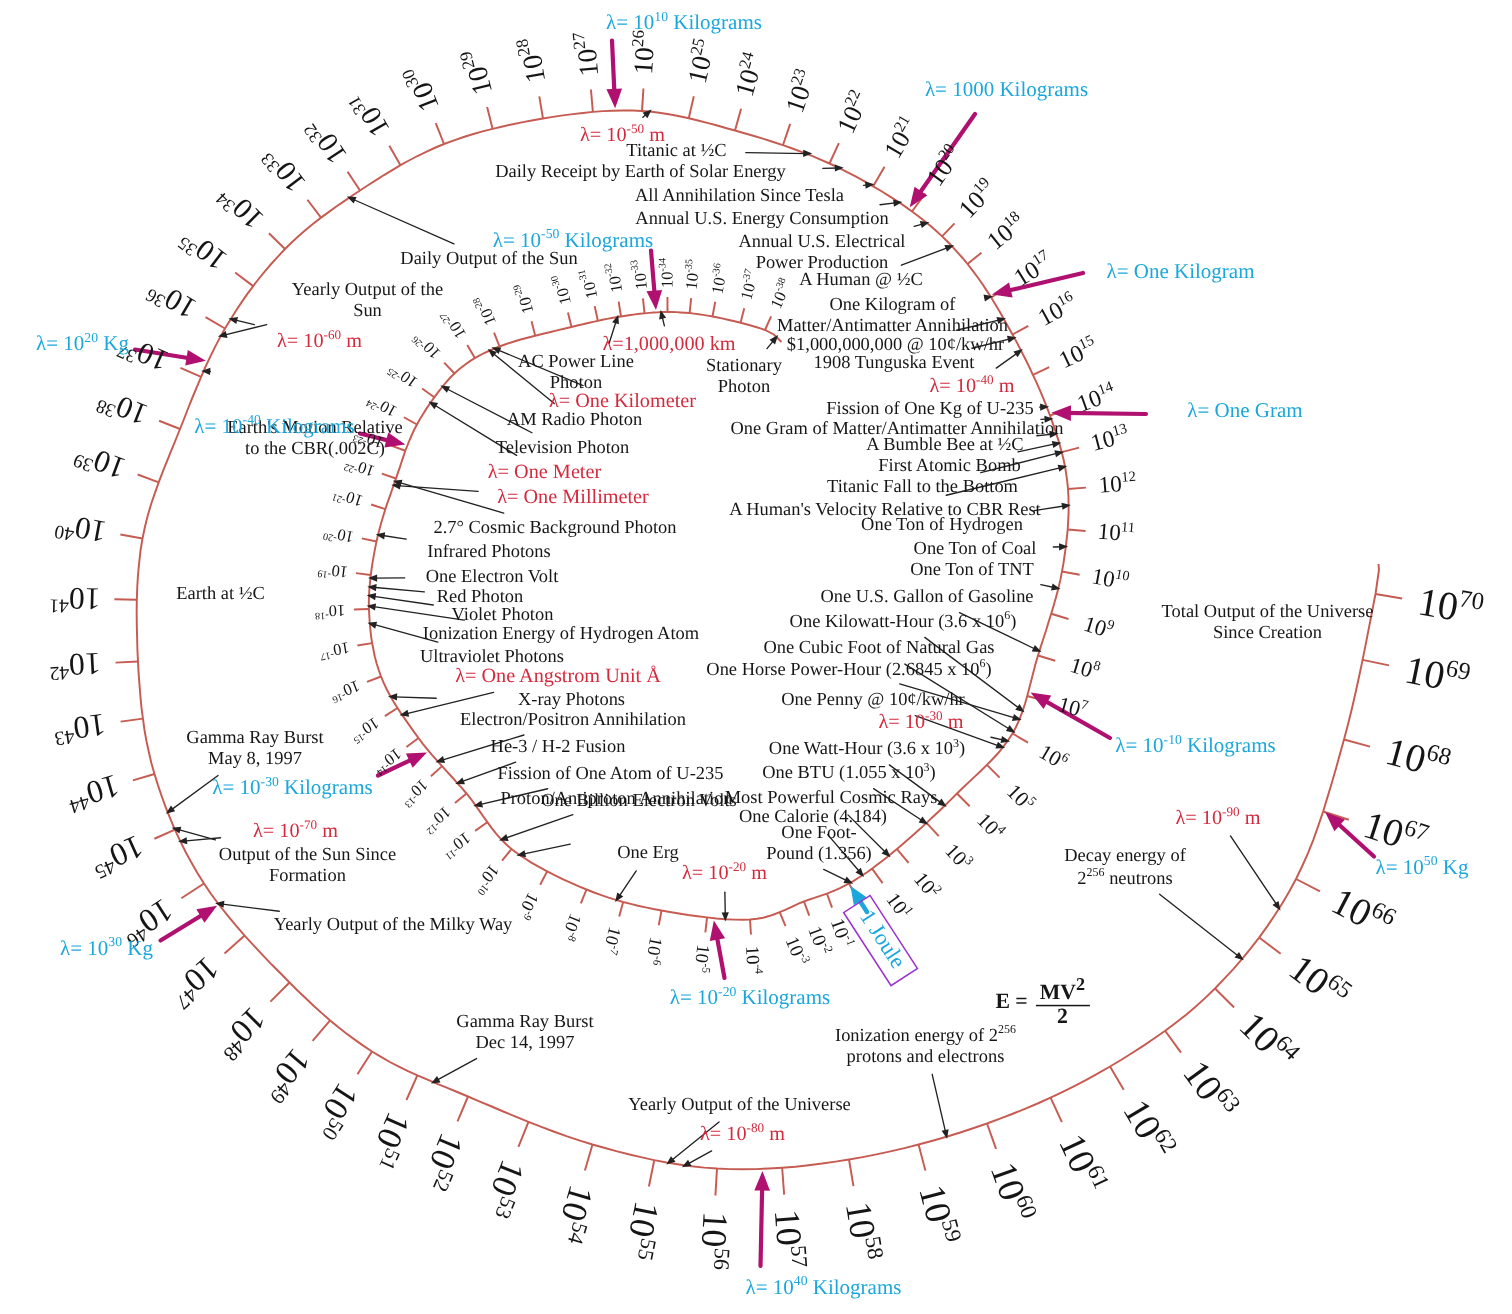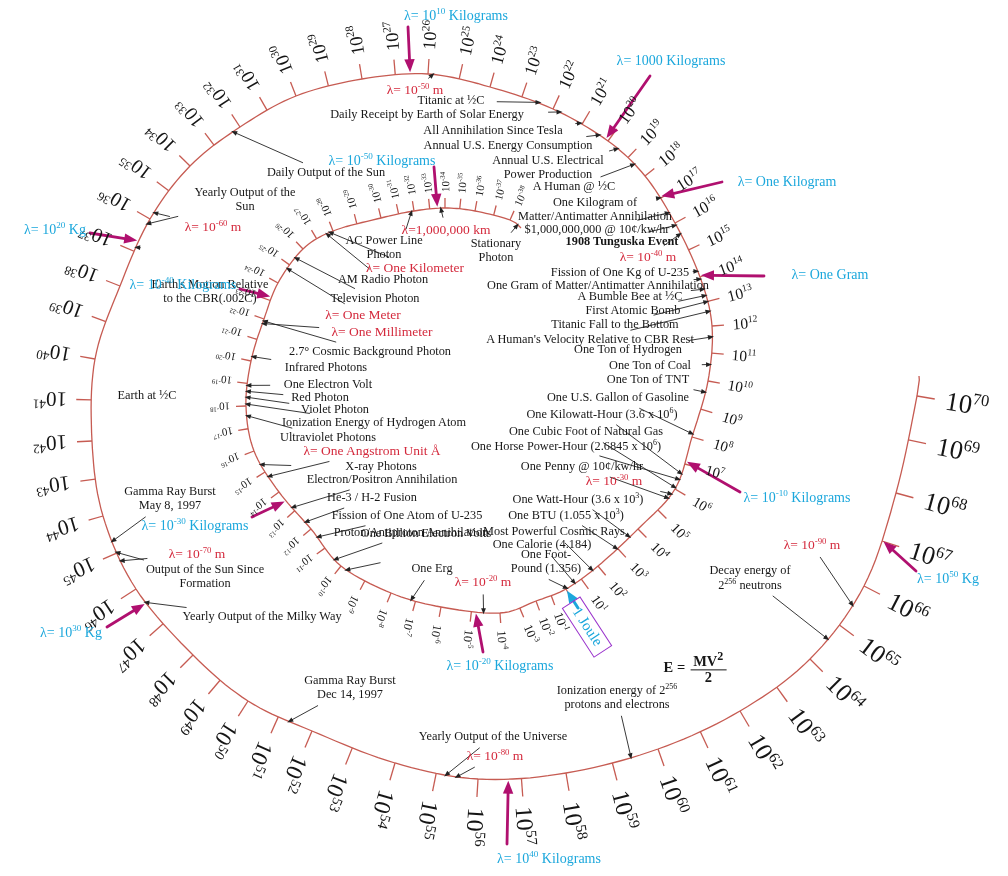--- a/index.html
+++ b/index.html
@@ -583,21 +583,21 @@
       <div class="tick" style="left: 957.842px; top: 450.108px; font-size: 26.39px; transform: translate(-50%, -50%) rotate(11.6deg);">10<sup>69</sup></div>
       <div class="tick" style="left: 967.005px; top: 404.407px; font-size: 26.58px; transform: translate(-50%, -50%) rotate(9.5deg);">10<sup>70</sup></div>
       <div class="ann black" style="left: 451px; top: 101px;">Titanic at ½C</div>
       <div class="ann black" style="left: 427px; top: 115px;">Daily Receipt by Earth of Solar Energy</div>
       <div class="ann black" style="left: 493px; top: 131px;">All Annihilation Since Tesla</div>
       <div class="ann black" style="left: 508px; top: 146px;">Annual U.S. Energy Consumption</div>
       <div class="ann black" style="left: 548px; top: 168px;">Annual U.S. Electrical<br>Power Production</div>
       <div class="ann black" style="left: 574px; top: 187px;">A Human @ ½C</div>
       <div class="ann black" style="left: 595px; top: 210px;">One Kilogram of<br>Matter/Antimatter Annihilation</div>
       <div class="ann black" style="left: 597px; top: 230px;">$1,000,000,000 @ 10¢/kw/hr</div>
-      <div class="ann black" style="left: 622px; top: 242px; font-weight: bold;">1908 Tunguska Event</div>
+      <div class="ann black" style="left: 596px; top: 242px;">1908 Tunguska Event</div>
       <div class="ann black" style="left: 620px; top: 273px;">Fission of One Kg of U-235</div>
       <div class="ann black" style="left: 598px; top: 286px;">One Gram of Matter/Antimatter Annihilation</div>
       <div class="ann black" style="left: 630px; top: 297px;">A Bumble Bee at ½C</div>
       <div class="ann black" style="left: 633px; top: 311px;">First Atomic Bomb</div>
       <div class="ann black" style="left: 615px; top: 325px;">Titanic Fall to the Bottom</div>
       <div class="ann black" style="left: 590px; top: 340px;">A Human's Velocity Relative to CBR Rest</div>
       <div class="ann black" style="left: 628px; top: 350px;">One Ton of Hydrogen</div>
       <div class="ann black" style="left: 650px; top: 366px;">One Ton of Coal</div>
       <div class="ann black" style="left: 648px; top: 380px;">One Ton of TNT</div>
       <div class="ann black" style="left: 618px; top: 398px;">One U.S. Gallon of Gasoline</div>
@@ -632,20 +632,21 @@
       <div class="ann black" style="left: 245px; top: 200px;">Yearly Output of the<br>Sun</div>
       <div class="ann black" style="left: 210px; top: 252px; margin-top: 40px;">Earth's Motion Relative<br>to the CBR(.002C)</div>
       <div class="ann black" style="left: 147px; top: 396px;">Earth at ½C</div>
       <div class="ann black" style="left: 170px; top: 499px;">Gamma Ray Burst<br>May 8, 1997</div>
       <div class="ann black" style="left: 205px; top: 577px;">Output of the Sun Since<br>Formation</div>
       <div class="ann black" style="left: 262px; top: 617px;">Yearly Output of the Milky Way</div>
       <div class="ann black" style="left: 350px; top: 688px;">Gamma Ray Burst<br>Dec 14, 1997</div>
       <div class="ann black" style="left: 493px; top: 737px;">Yearly Output of the Universe</div>
       <div class="ann black" style="left: 617px; top: 697px;">Ionization energy of 2<sup>256</sup><br>protons and electrons</div>
       <div class="ann black" style="left: 750px; top: 578px;">Decay energy of<br>2<sup>256</sup> neutrons</div>
+      <div class="ann black" style="left: 845px; top: 415px;">Total Output of the Universe<br>Since Creation</div>
       <div class="ann red" style="left: 446px; top: 230px;">λ=1,000,000 km</div>
       <div class="ann red" style="left: 415px; top: 268px;">λ= One Kilometer</div>
       <div class="ann red" style="left: 363px; top: 315px;">λ= One Meter</div>
       <div class="ann red" style="left: 382px; top: 332px; text-align: right;">λ= One Millimeter</div>
       <div class="ann red" style="left: 372px; top: 451px;">λ= One Angstrom Unit Å</div>
       <div class="ann red" style="left: 483px; top: 582px;">λ= 10<sup>-20</sup> m</div>
       <div class="ann red" style="left: 614px; top: 481px;">λ= 10<sup>-30</sup> m</div>
       <div class="ann red" style="left: 648px; top: 257px;">λ= 10<sup>-40</sup> m</div>
       <div class="ann red" style="left: 415px; top: 90px;">λ= 10<sup>-50</sup> m</div>
       <div class="ann red" style="left: 213px; top: 227px;">λ= 10<sup>-60</sup> m</div>

